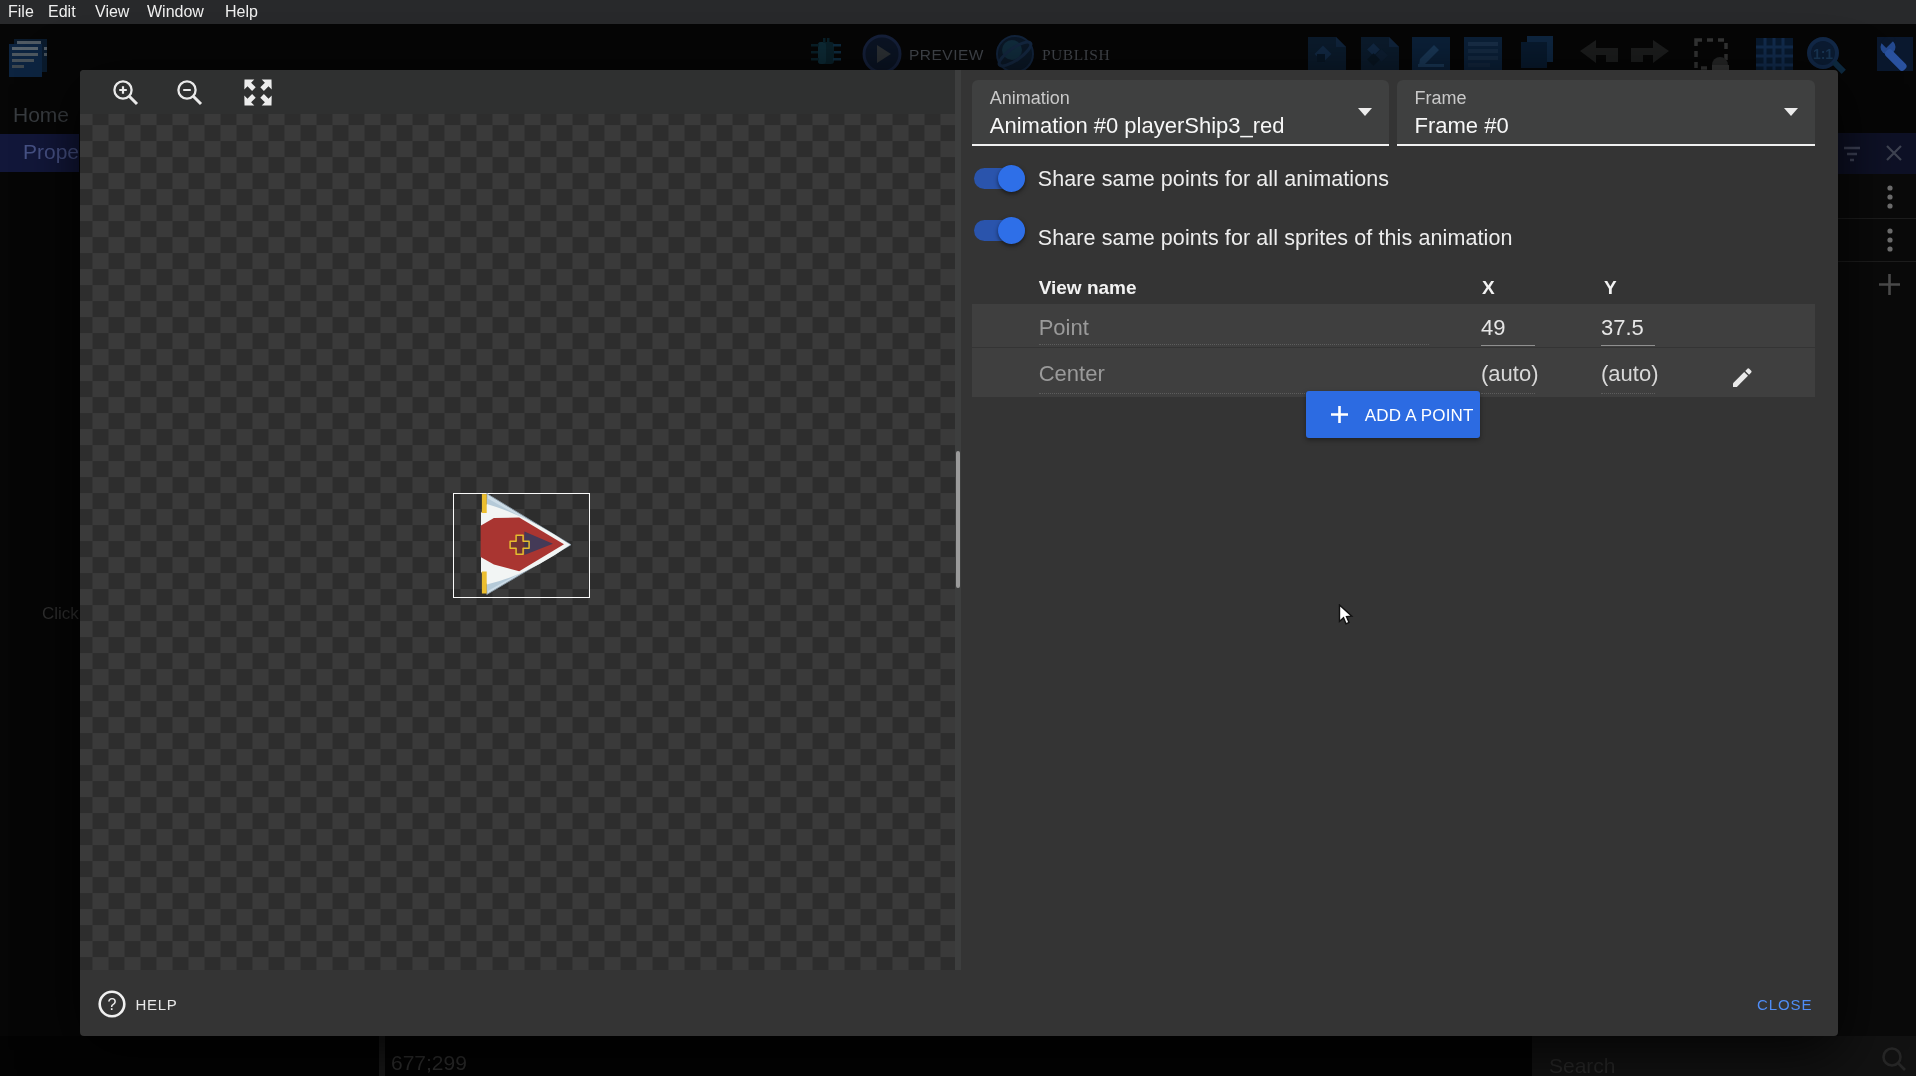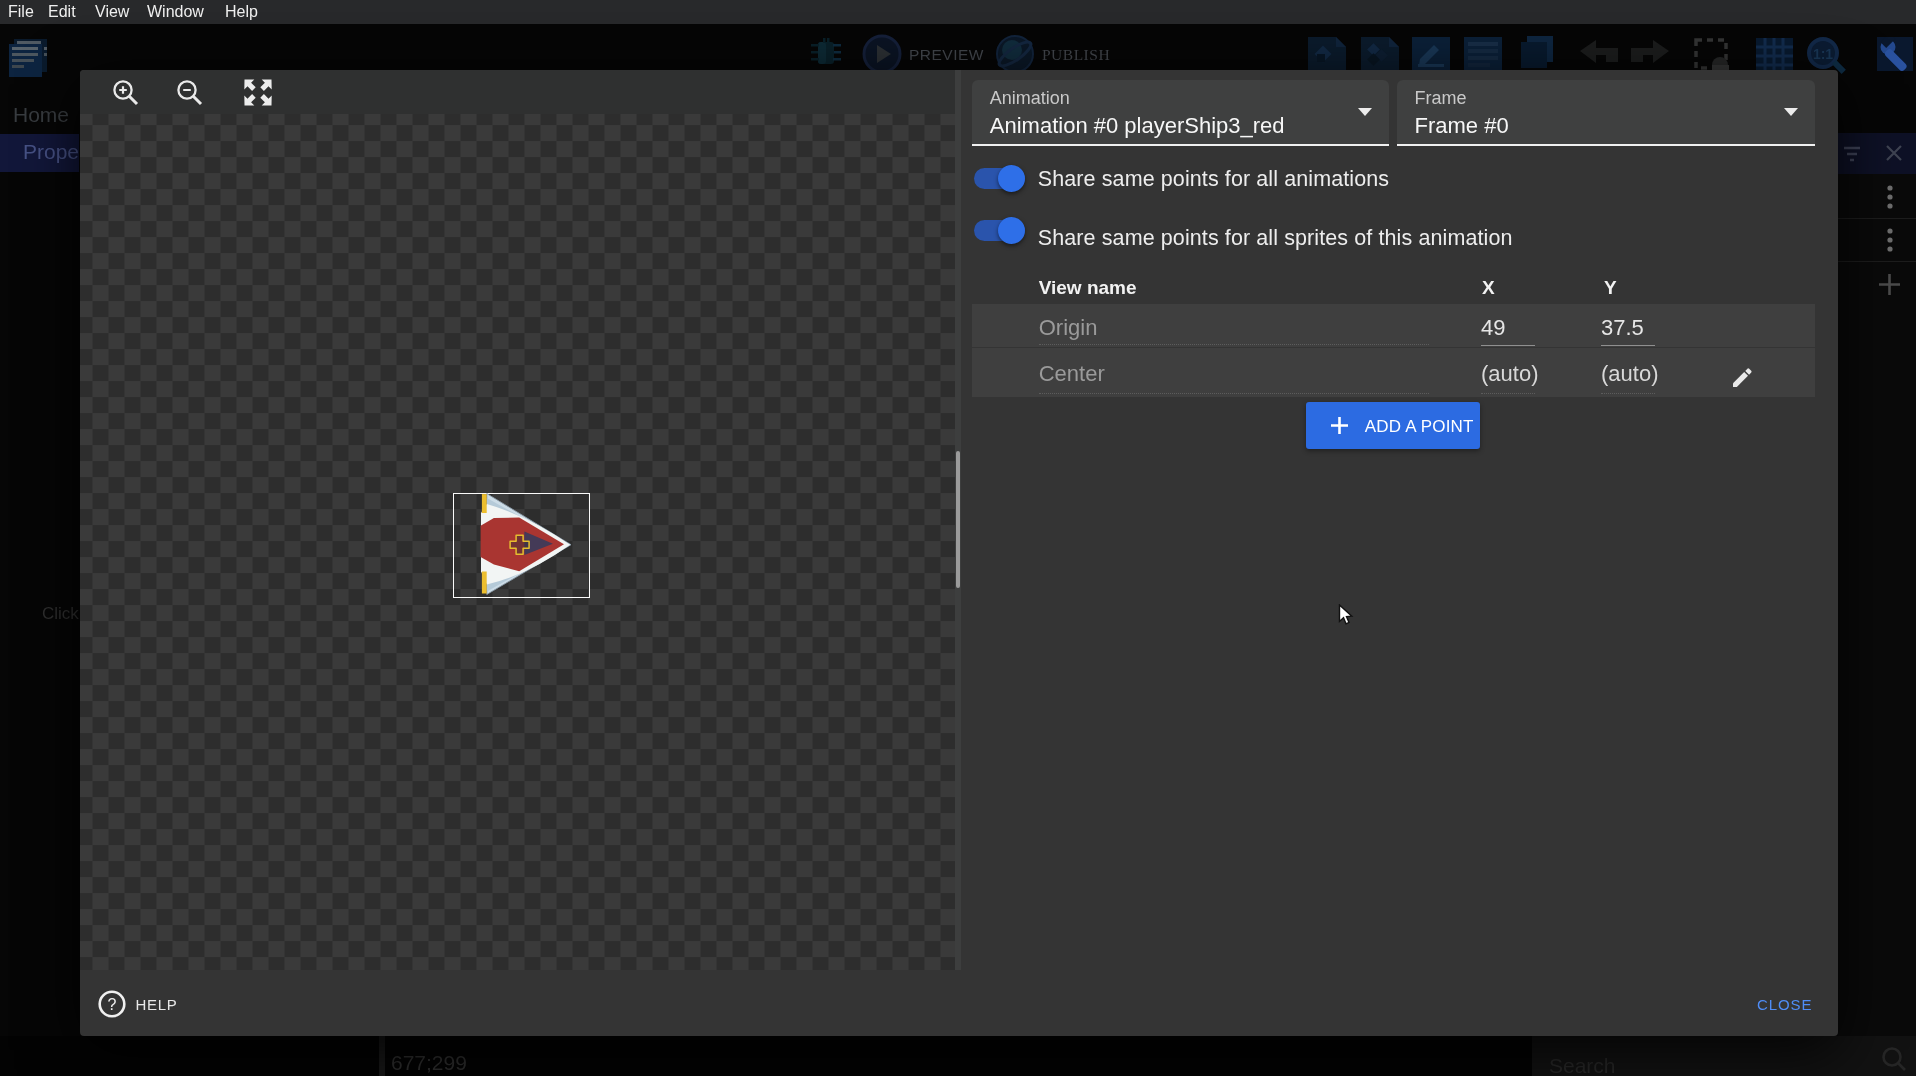--- a/index.html
+++ b/index.html
@@ -52,21 +52,21 @@
   .thumb { position:absolute; width:27px; height:27px; border-radius:50%; background:#2e6fe8;
     box-shadow:0 2px 4px rgba(0,0,0,0.5); }
   .tlabel { position:absolute; font-size:21.5px; color:#ededed; letter-spacing:0.1px; }
 
   
   .trow { position:absolute; left:891.6px; width:843px; background:#3f3f3f; }
   .cell { position:absolute; font-size:22px; }
   .uline { position:absolute; height:1px; background:#8f8f8f; }
   .dline { position:absolute; height:0; border-bottom:1.5px dotted #5c5c5c; }
 
-  #addbtn { position:absolute; left:1225.7px; top:332px; width:174.4px; height:47px;
+  #addbtn { position:absolute; left:1225.7px; top:321px; width:174.4px; height:47px;
     background:#2c6be2; border-radius:3px; box-shadow:0 2px 5px rgba(0,0,0,0.4); }
   #addbtn .txt { position:absolute; left:59px; top:15px; font-size:17px; color:#fff; letter-spacing:0.2px; }
 
   #helptxt { position:absolute; left:55.4px; top:926px; font-size:15px; letter-spacing:0.7px; color:#e8e8e8; }
   #closetxt { position:absolute; left:1677px; top:926px; font-size:15px; letter-spacing:0.9px; color:#4f8df7; }
 </style>
 </head>
 <body>
 <div id="stage">
 
@@ -280,21 +280,21 @@
     <div class="track" style="left:894px; top:150px;"></div>
     <div class="thumb" style="left:917.8px; top:146.8px;"></div>
     <div class="tlabel" style="left:957.8px; top:148.5px;margin-top:7px;">Share same points for all sprites of this animation</div>
 
     <div class="cell" style="left:958.7px; top:206.5px; font-size:19px; font-weight:bold; color:#f2f2f2;">View name</div>
     <div class="cell" style="left:1402px; top:206.5px; font-size:19px; font-weight:bold; color:#f2f2f2;">X</div>
     <div class="cell" style="left:1524px; top:206.5px; font-size:19px; font-weight:bold; color:#f2f2f2;">Y</div>
 
     <div class="trow" style="top:234px; height:43.2px;"></div>
     <div class="trow" style="top:278.4px; height:48.6px;"></div>
-    <div class="cell" style="left:958.7px; top:245px; color:#9a9a9a;">Origin</div>
+    <div class="cell" style="left:958.7px; top:245px; color:#9a9a9a;">Point</div>
     <div class="cell" style="left:1401px; top:245px; color:#e6e6e6;">49</div>
     <div class="cell" style="left:1521px; top:245px; color:#e6e6e6;">37.5</div>
     <div class="cell" style="left:958.7px; top:290.5px; color:#9a9a9a;">Center</div>
     <div class="cell" style="left:1401px; top:290.5px; color:#d8d8d8;">(auto)</div>
     <div class="cell" style="left:1521px; top:290.5px; color:#d8d8d8;">(auto)</div>
     <div class="uline" style="left:1401px; top:275.4px; width:54px;"></div>
     <div class="uline" style="left:1521px; top:275.4px; width:54px;"></div>
     <div class="dline" style="left:958.7px; top:274.4px; width:390px;"></div>
     <div class="dline" style="left:958.7px; top:322.5px; width:390px;"></div>
     <div class="dline" style="left:1401px; top:322.5px; width:54px;"></div>

